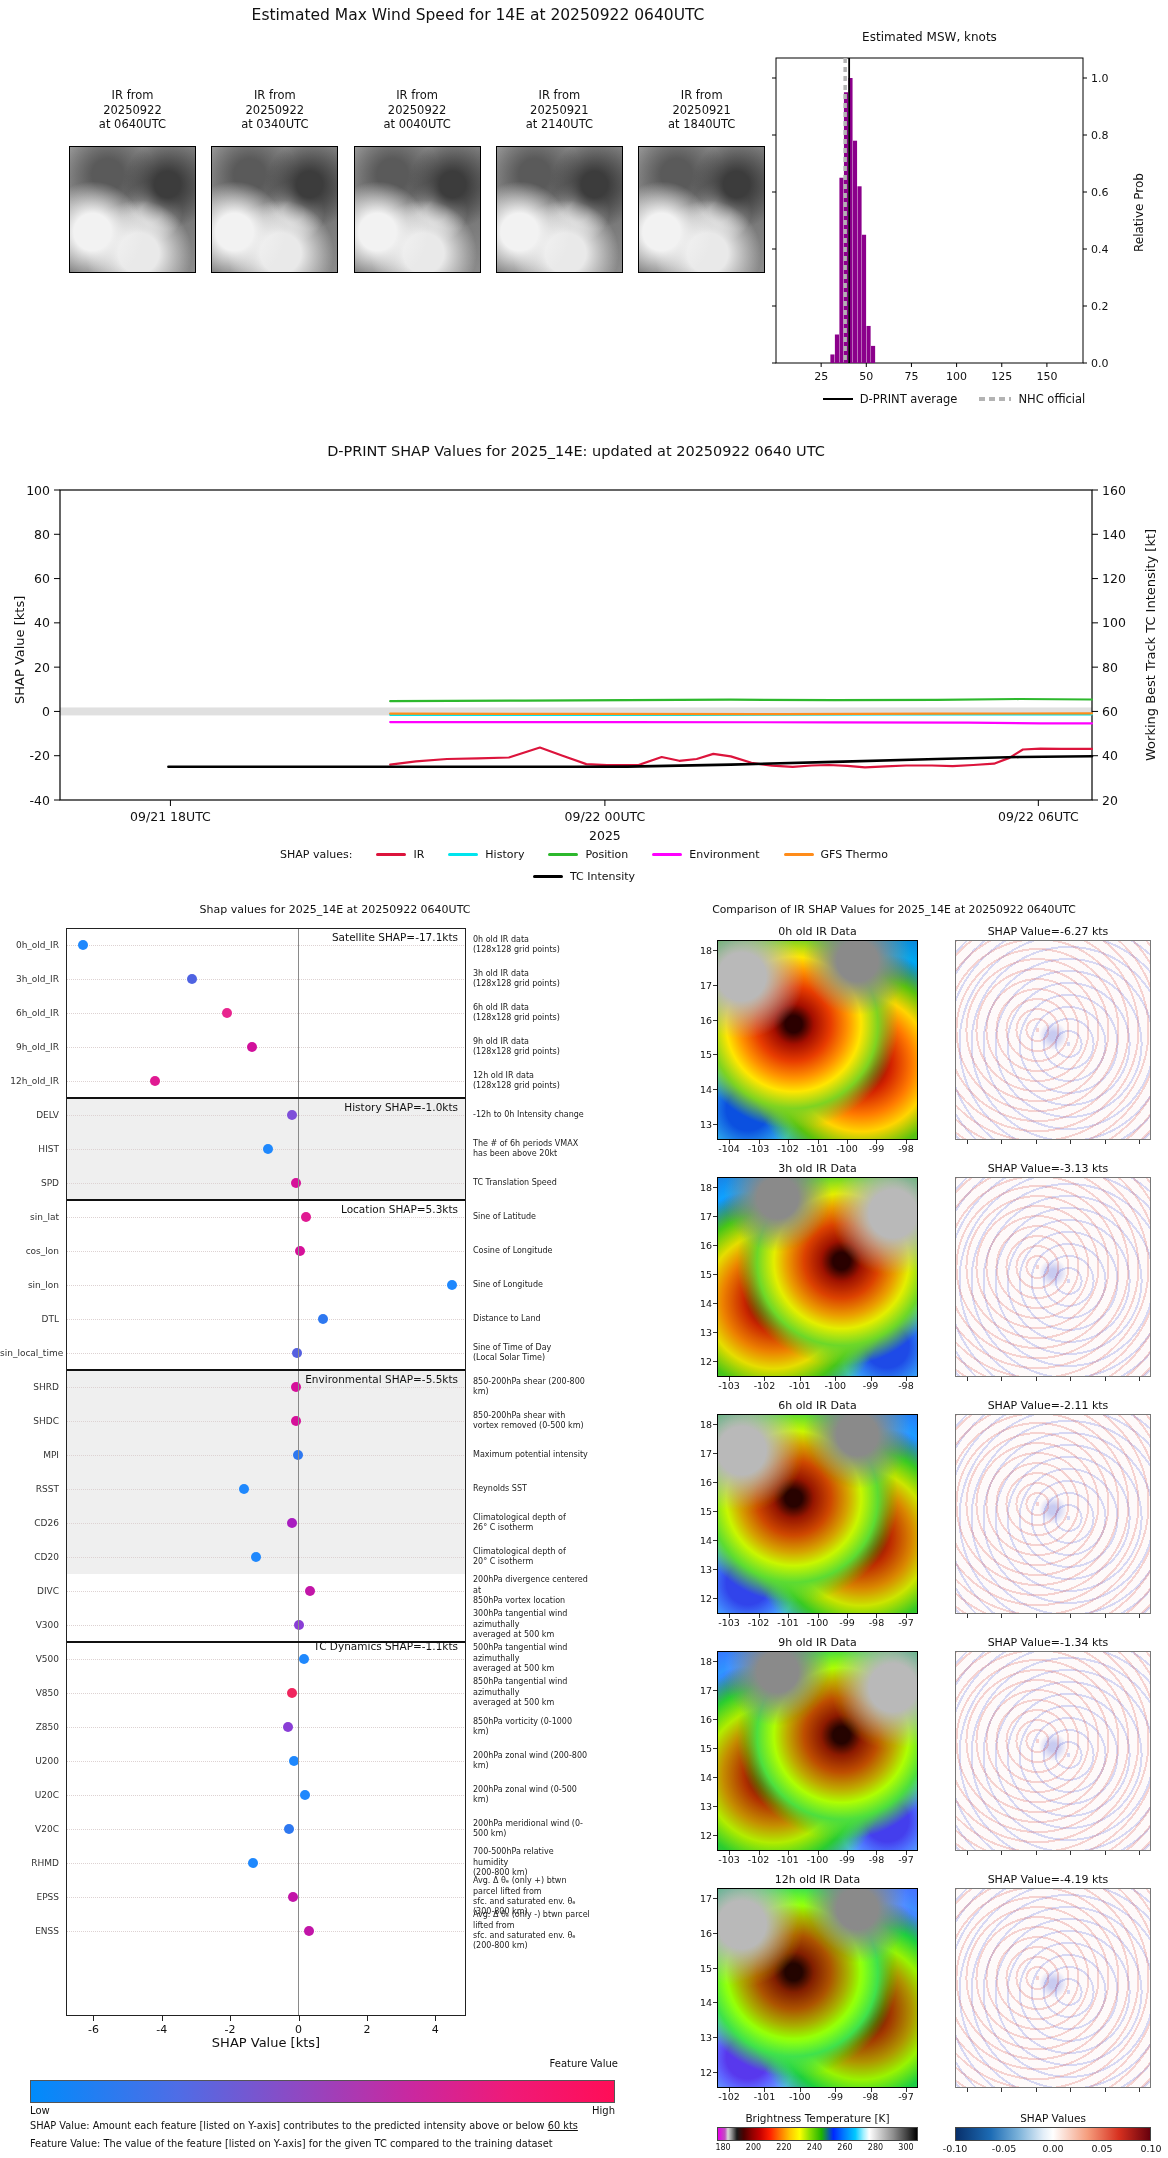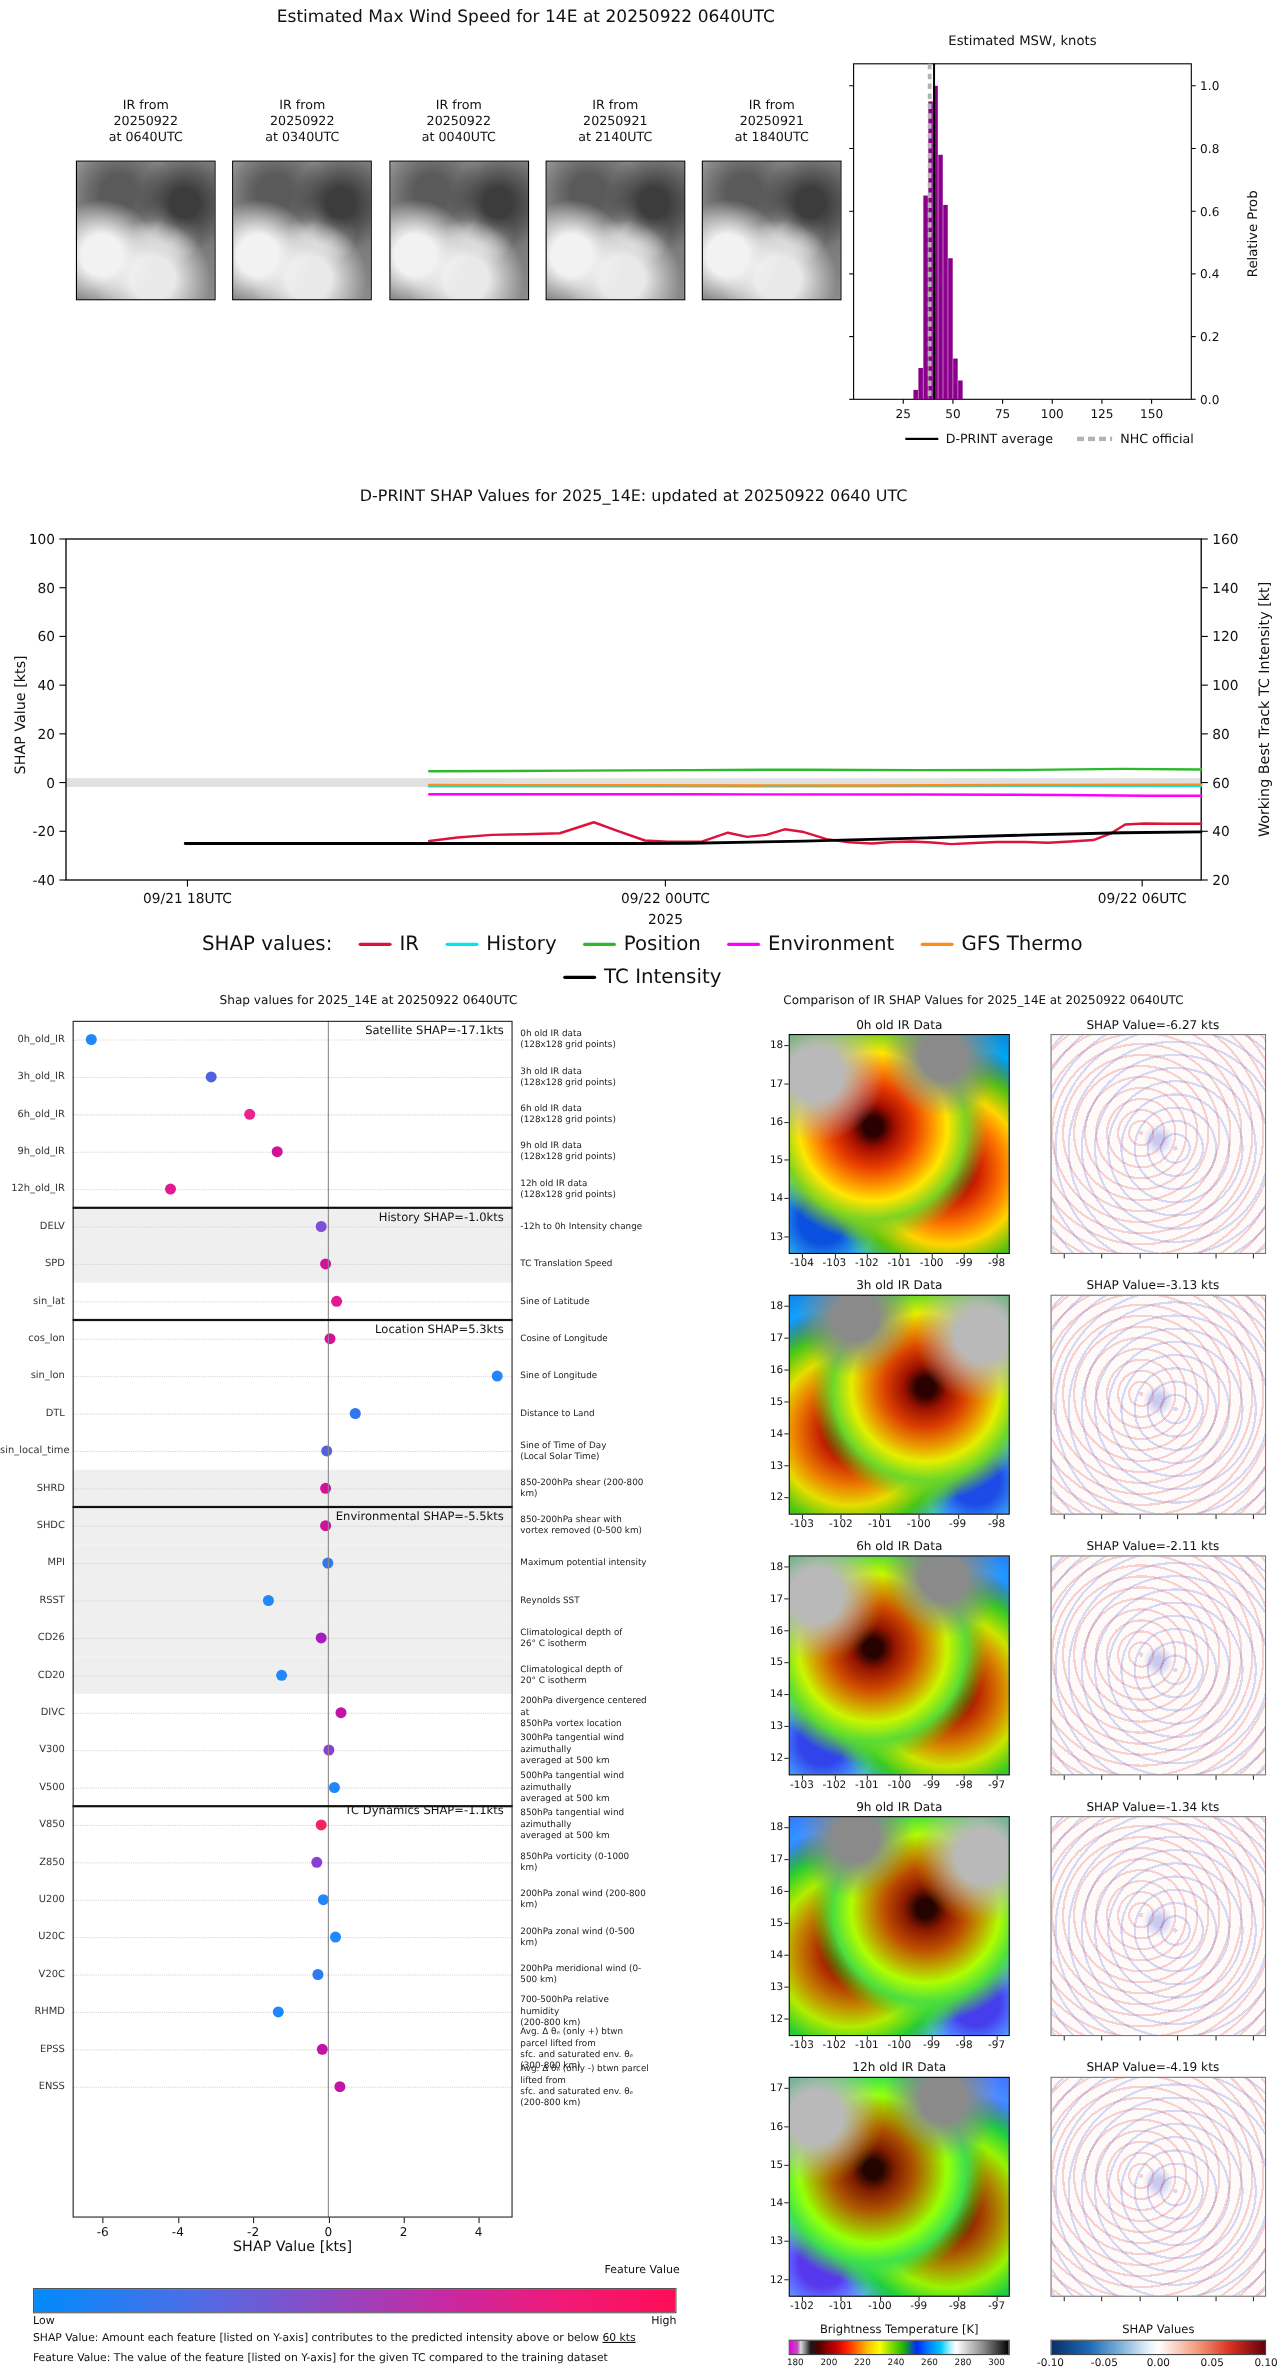--- a/index.html
+++ b/index.html
@@ -26,21 +26,21 @@
   #hist-legend{left:740px;top:392px;width:428px;display:flex;justify-content:center;gap:22px;align-items:center;font-size:11.5px;color:#111;}
   .leg-line{display:inline-block;width:30px;height:0;border-top:2px solid #000;}
   .leg-dash{display:inline-block;width:32px;height:4px;background:repeating-linear-gradient(90deg,#b3b3b3 0 6px,rgba(0,0,0,0) 6px 10px);}
   .leg-item{display:flex;align-items:center;gap:7px;}
   
   .ts-title{left:0;top:443px;width:1152px;text-align:center;font-size:14.5px;color:#111;}
   #ts-svg{left:0;top:460px;}
   .ts-ylabel-left{left:12px;top:500px;height:300px;font-size:13px;color:#111;}
   .ts-ylabel-right{left:1143px;top:470px;height:350px;font-size:13px;color:#111;}
   #ts-legend{left:0;top:848px;width:1168px;}
-  .ts-leg-row{display:flex;justify-content:center;align-items:center;gap:24px;font-size:18px;color:#111;margin-bottom:9px;}
+  .ts-leg-row{display:flex;justify-content:center;align-items:center;gap:24px;font-size:11px;color:#111;margin-bottom:9px;}
   .ts-swatch{display:inline-block;width:30px;height:3.5px;border-radius:2px;}
   
   .dot-title{left:70px;top:903px;width:530px;text-align:center;font-size:11px;color:#111;}
   #dot-area{left:0;top:928px;width:590px;height:1088px;}
   .dot-row{display:flex;height:34px;}
   .dot-flabel{width:66px;box-sizing:border-box;text-align:right;padding-right:7px;font-size:9px;color:#333;line-height:34px;white-space:nowrap;}
   .dot-strip{width:400px;position:relative;box-sizing:border-box;}
   .dot-strip.shade{background:#efefef;}
   .dot-strip::before{content:'';position:absolute;left:0;right:0;top:50%;border-top:1px dotted #ddd2d2;}
   .dot-desc{flex:1;display:flex;align-items:center;padding-left:7px;font-size:8px;line-height:1.3;color:#222;white-space:pre-line;}
@@ -319,20 +319,28 @@
 (128x128 grid points)</div>
       </div>
       <div class="dot-row">
         <span class="dot-flabel">DELV</span>
         <div class="dot-strip shade">
           <span class="dot-pt" style="left: 220.641px; background: rgb(126, 79, 217);"></span>
         </div>
         <div class="dot-desc">-12h to 0h Intensity change</div>
       </div>
       <div class="dot-row">
+        <span class="dot-flabel">HIST</span>
+        <div class="dot-strip shade">
+          <span class="dot-pt" style="left: 196.709px; background: rgb(31, 136, 253);"></span>
+        </div>
+        <div class="dot-desc">The # of 6h periods VMAX
+has been above 20kt</div>
+      </div>
+      <div class="dot-row">
         <span class="dot-flabel">SPD</span>
         <div class="dot-strip shade">
           <span class="dot-pt" style="left: 224.744px; background: rgb(214, 16, 154);"></span>
         </div>
         <div class="dot-desc">TC Translation Speed</div>
       </div>
       <div class="dot-row">
         <span class="dot-flabel">sin_lat</span>
         <div class="dot-strip">
           <span class="dot-pt" style="left: 235px; background: rgb(224, 26, 146);"></span>

